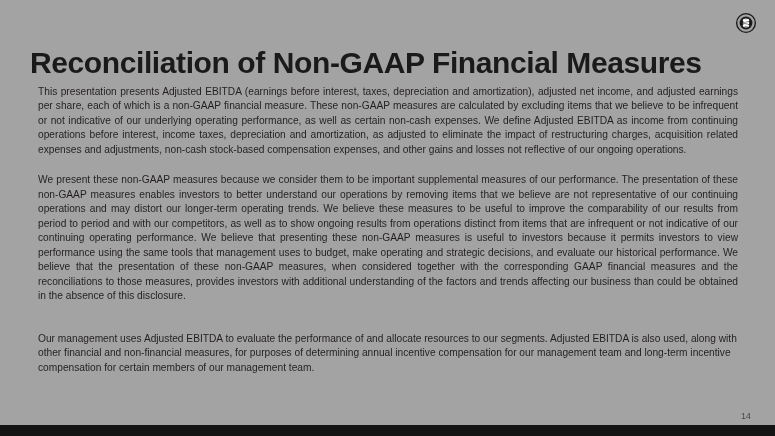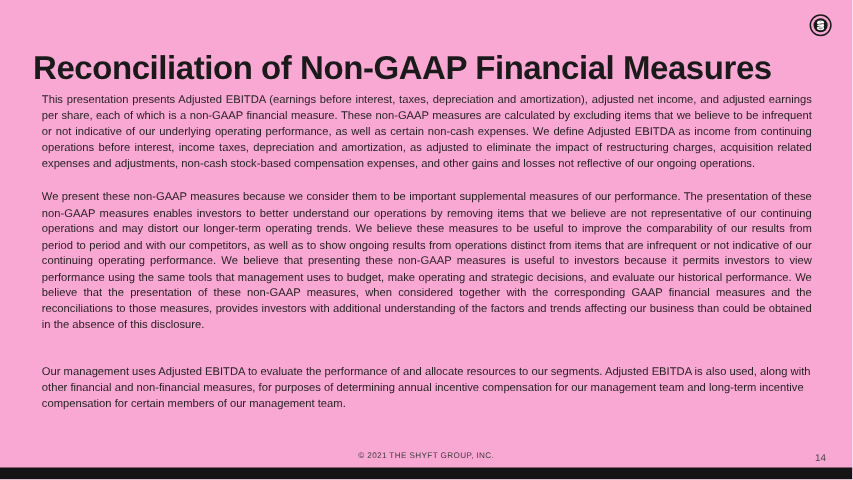--- a/index.html
+++ b/index.html
@@ -7,21 +7,21 @@
     padding: 0;
     background: #ffffff;
   }
   body {
     font-family: "Liberation Sans", sans-serif;
   }
   .slide {
     position: relative;
     width: 775px;
     height: 436px;
-    background: #f9a8d4;
+    background: #a3a3a3;
     overflow: hidden;
     box-sizing: border-box;
   }
   
   .logo {
     position: absolute;
     top: 12px;
     right: 18px;
     width: 22px;
     height: 22px;
@@ -106,17 +106,16 @@
   </div>
 
   <h1 class="slide-title">Reconciliation of Non-GAAP Financial Measures</h1>
 
   <div class="body-copy">
     <p>This presentation presents Adjusted EBITDA (earnings before interest, taxes, depreciation and amortization), adjusted net income, and adjusted earnings per share, each of which is a non-GAAP financial measure. These non-GAAP measures are calculated by excluding items that we believe to be infrequent or not indicative of our underlying operating performance, as well as certain non-cash expenses. We define Adjusted EBITDA as income from continuing operations before interest, income taxes, depreciation and amortization, as adjusted to eliminate the impact of restructuring charges, acquisition related expenses and adjustments, non-cash stock-based compensation expenses, and other gains and losses not reflective of our ongoing operations.</p>
     <p>We present these non-GAAP measures because we consider them to be important supplemental measures of our performance. The presentation of these non-GAAP measures enables investors to better understand our operations by removing items that we believe are not representative of our continuing operations and may distort our longer-term operating trends. We believe these measures to be useful to improve the comparability of our results from period to period and with our competitors, as well as to show ongoing results from operations distinct from items that are infrequent or not indicative of our continuing operating performance. We believe that presenting these non-GAAP measures is useful to investors because it permits investors to view performance using the same tools that management uses to budget, make operating and strategic decisions, and evaluate our historical performance. We believe that the presentation of these non-GAAP measures, when considered together with the corresponding GAAP financial measures and the reconciliations to those measures, provides investors with additional understanding of the factors and trends affecting our business than could be obtained in the absence of this disclosure.</p>
     <p class="no-justify">Our management uses Adjusted EBITDA to evaluate the performance of and allocate resources to our segments. Adjusted EBITDA is also used, along with other financial and non-financial measures, for purposes of determining annual incentive compensation for our management team and long-term incentive compensation for certain members of our management team.</p>
   </div>
 
-  <div class="footer-copyright">© 2021 THE SHYFT GROUP, INC.</div>
   <div class="footer-pagenum">14</div>
   <div class="footer-bar"></div>
 
 </div>
 
 </body></html>

